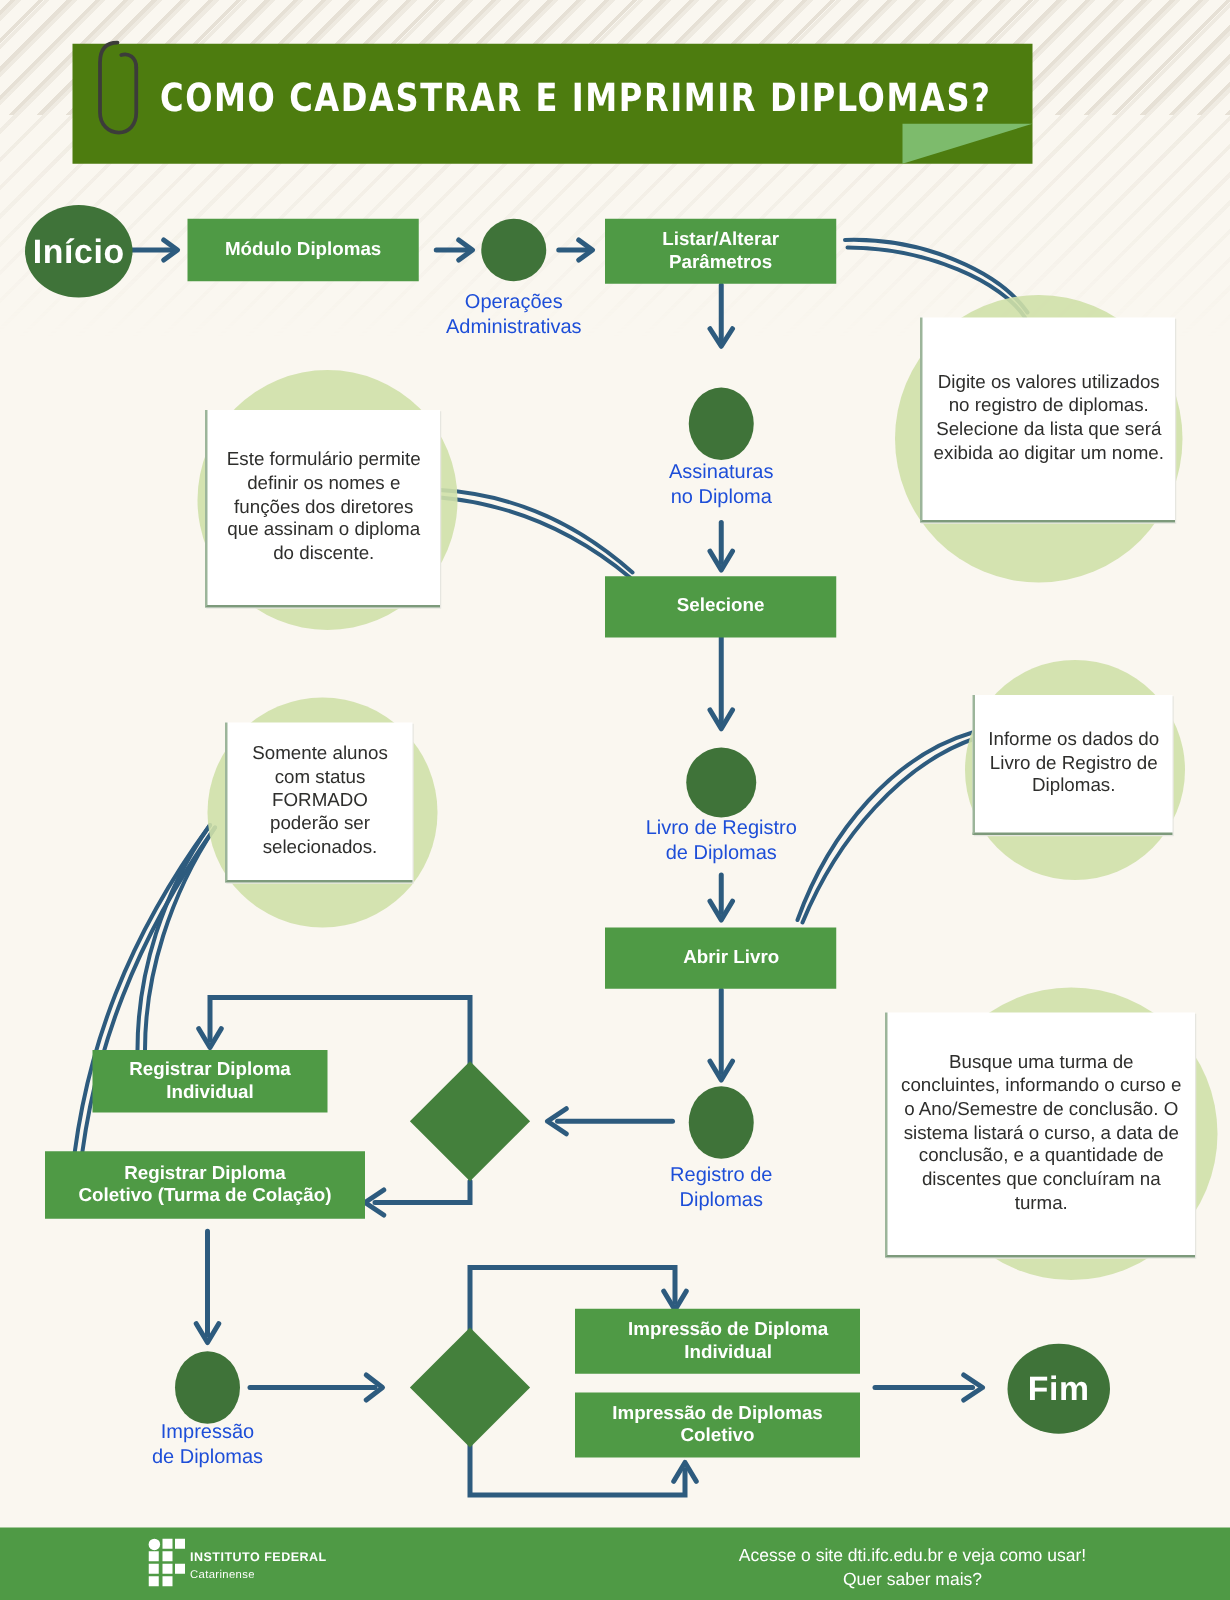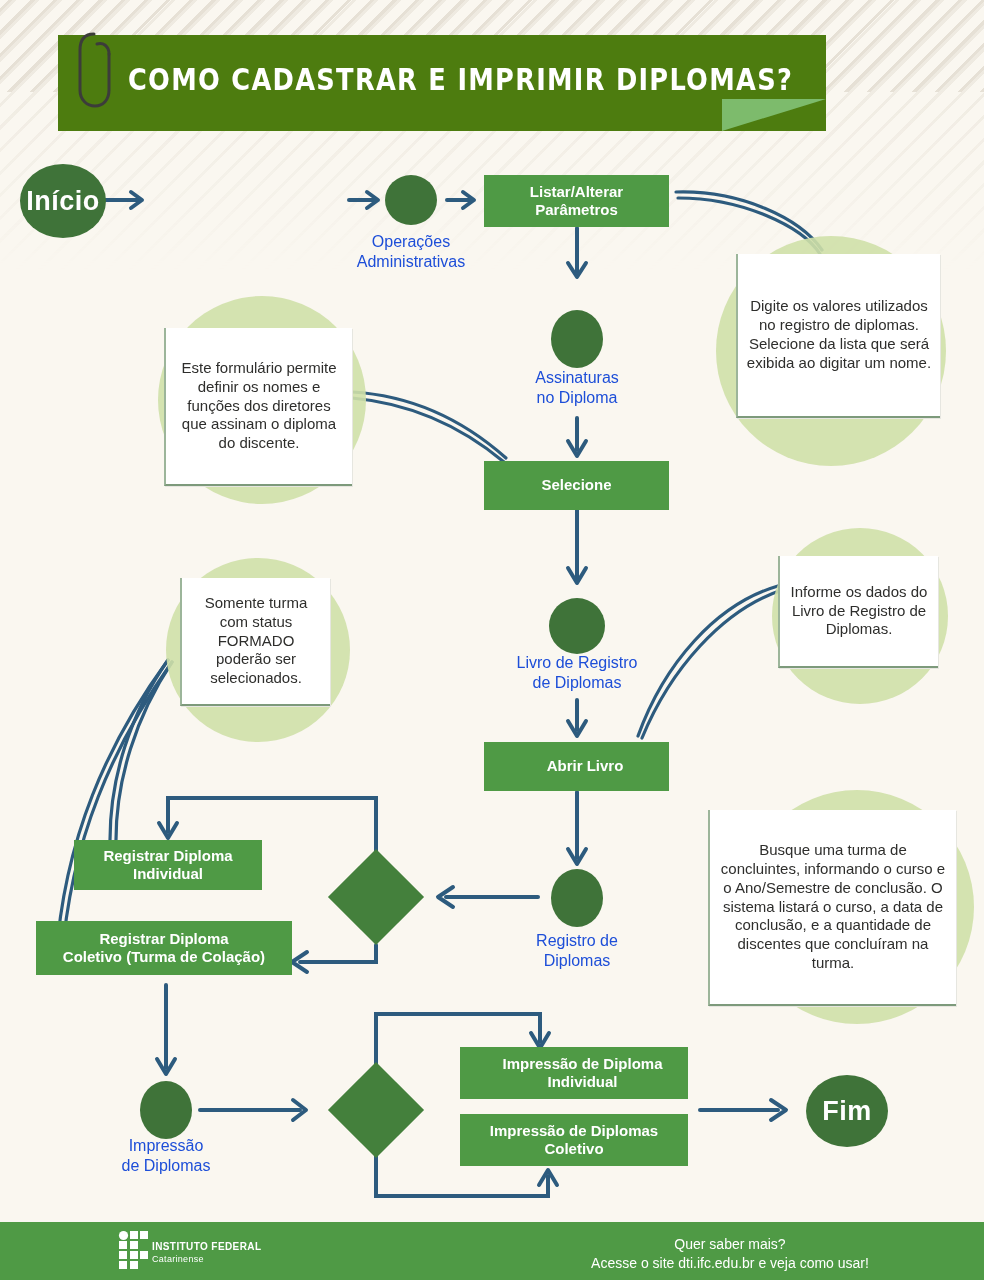--- a/index.html
+++ b/index.html
@@ -185,20 +185,23 @@
     <path class="ln-curve" d="M172 662 C114 744 70 840 62 960"></path>
 
     <path class="ln-curve" d="M168 660 C130 714 110 778 110 840"></path>
     <path class="ln-curve" d="M172 662 C136 716 116 780 116 840"></path>
   </svg>
 
   <div class="ell terminal" style="left:20px;top:164px;width:86px;height:74px;">
     <span>Início</span>
   </div>
 
+  <div class="box" style="left:150px;top:175px;width:185px;height:50px;">
+    <span>Módulo Diplomas</span>
+  </div>
 
   <div class="ell" style="left:385px;top:175px;width:52px;height:50px;"></div>
   <div class="lbl" style="left:331px;top:232px;width:160px;">Operações
 Administrativas</div>
 
   <div class="box" style="left:484px;top:175px;width:185px;height:52px;">
     <span>Listar/Alterar
 Parâmetros</span>
   </div>
 
@@ -264,21 +267,21 @@
     <span>Este formulário permite definir os nomes e funções dos diretores que assinam o diploma do discente.</span>
   </div>
 
   <div class="blob" style="left:772px;top:528px;width:176px;height:176px;"></div>
   <div class="note" style="left:778px;top:556px;width:160px;height:112px;">
     <span>Informe os dados do Livro de Registro de Diplomas.</span>
   </div>
 
   <div class="blob" style="left:166px;top:558px;width:184px;height:184px;"></div>
   <div class="note" style="left:180px;top:578px;width:150px;height:128px;">
-    <span>Somente turma com status FORMADO poderão ser selecionados.</span>
+    <span>Somente alunos com status FORMADO poderão ser selecionados.</span>
   </div>
 
   <div class="blob" style="left:740px;top:790px;width:234px;height:234px;"></div>
   <div class="note" style="left:708px;top:810px;width:248px;height:196px;">
     <span>Busque uma turma de concluintes, informando o curso e o Ano/Semestre de conclusão. O sistema listará o curso, a data de conclusão, e a quantidade de discentes que concluíram na turma.</span>
   </div>
 
   <div class="footer"></div>
 
   <svg class="logo" viewBox="0 0 42 42">
@@ -293,17 +296,17 @@
     <rect x="1" y="31" width="8" height="8" fill="#fff"></rect>
     <rect x="12" y="31" width="8" height="8" fill="#fff"></rect>
   </svg>
 
   <div class="logo-txt">
     <div class="t1">INSTITUTO FEDERAL</div>
     <div class="t2">Catarinense</div>
   </div>
 
   <div class="foot-right">
+    <div>Acesse o site dti.ifc.edu.br e veja como usar!</div>
     <div>Quer saber mais?</div>
-    <div>Acesse o site dti.ifc.edu.br e veja como usar!</div>
   </div>
 
 </div>
 
 </body></html>

